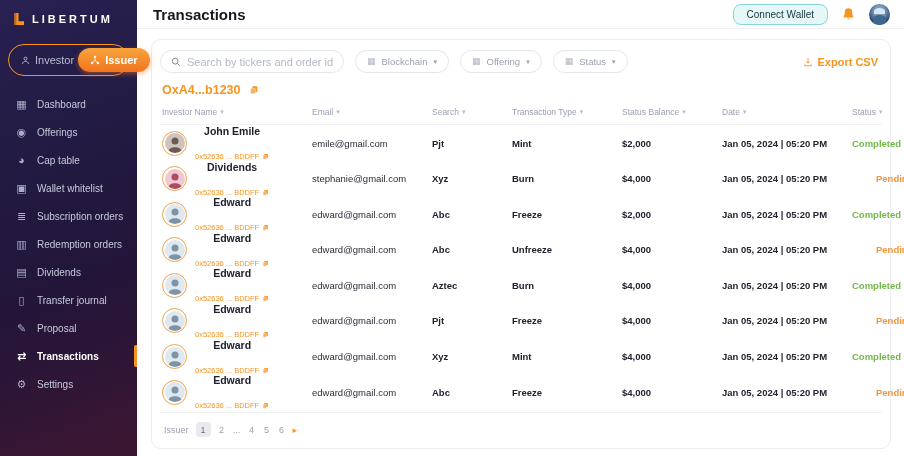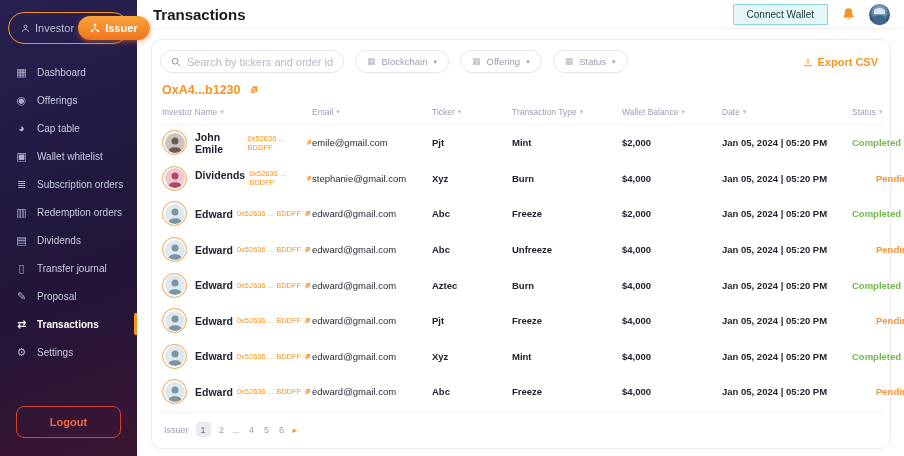--- a/index.html
+++ b/index.html
@@ -31,21 +31,21 @@
   .logout-btn { margin:10px 16px 18px 16px; padding:9px 0; text-align:center;
     border:1px solid #d6402d; border-radius:8px; background:transparent;
     color:#f4683c; font-size:11px; font-weight:600; cursor:pointer; }
 
   
   .main { flex:1; display:flex; flex-direction:column; background:#fff; min-width:0; }
   .main-header { height:29px; flex:0 0 29px; display:flex; align-items:center;
     padding:0 14px 0 16px; border-bottom:1px solid #f0f0f3; }
   .page-title { font-size:15px; font-weight:700; color:#17181f; }
   .header-right { margin-left:auto; display:flex; align-items:center; gap:13px; }
-  .connect-wallet { background:#e6f7f7; border:1px solid #8ad5d5; border-radius:1px;
+  .connect-wallet { background:#e6f7f7; border:1px solid #8ad5d5; border-radius:8px;
     font-size:10px; color:#19343a; padding:4px 13px; cursor:pointer; font-weight:400; }
   .bell { width:15px; height:15px; cursor:pointer; }
   .top-avatar { width:21px; height:21px; border-radius:50%; overflow:hidden; cursor:pointer;
     background:radial-gradient(circle at 50% 35%, #7d9dc0 0 30%, #27436b 70%); position:relative; }
   .top-avatar::after { content:""; position:absolute; left:5px; top:4px; width:11px; height:6px;
     background:#d8e4ee; border-radius:50% 50% 0 0; }
   .top-avatar::before { content:""; position:absolute; left:4px; top:11px; width:13px; height:10px;
     background:#3f6591; border-radius:45% 45% 0 0; }
 
   
@@ -76,21 +76,21 @@
     border-bottom:1px solid #f1f1f4; }
   .th { display:flex; align-items:center; gap:3px; }
   .sort-caret { font-size:7px; color:#b9bdca; }
   .tbody { flex:1; min-height:0; }
   .trow { height:35.6px; }
   .name-cell { display:flex; align-items:center; gap:8px; }
   .avatar { width:25px; height:25px; flex:0 0 25px; border:1px solid #f2a24a; border-radius:50%;
     padding:1.5px; }
   .avatar .av-inner { width:100%; height:100%; border-radius:50%; overflow:hidden; display:block; }
   .avatar svg { display:block; width:100%; height:100%; }
-  .name-wrap { display:flex; gap:4px; }
+  .name-wrap { display:flex; flex-direction:column; gap:15px;text-align:center; }
   .inv-name { font-size:10.5px; font-weight:700; color:#20222e; }
   .inv-wallet { font-size:7.5px; color:#f7941e; display:flex; align-items:center; gap:3px; cursor:pointer; }
   .cell-email { font-size:9.5px; color:#2a2c38; }
   .cell-ticker,.cell-type,.cell-balance { font-size:9.5px; font-weight:700; color:#20222e; }
   .cell-date { font-size:9.5px; color:#23252f; font-weight:600; }
   .cell-status { font-size:9.5px; font-weight:600; }
   .cell-status.completed { color:#74b74a; }
   .cell-status.pending { color:#f2953c;padding-left:24px; }
 
   
@@ -102,20 +102,29 @@
   .page.active { background:#e9eaee; border-radius:4px; width:15px; height:15px;
     display:flex; align-items:center; justify-content:center; color:#6b6f7e; }
   .next-arrow { color:#f7941e; font-size:9px; cursor:pointer; }
 </style>
 </head>
 <body>
 
 <div class="app">
 
   <aside class="sidebar">
+    <div class="logo-row">
+      <span class="logo-mark">
+        <svg viewBox="0 0 14 14" width="14" height="14">
+            <path d="M2.5 1h4v8.2h5.5V13H2.5z" fill="#F7941E"></path>
+            <path d="M2.5 1h2v12h-2z" fill="#c96a12"></path>
+          </svg>
+      </span>
+      <span class="brand-name">LIBERTUM</span>
+    </div>
 
     <div class="toggle-wrap">
       <span class="toggle-option inactive">
         <svg width="9" height="9" viewBox="0 0 24 24">
             <circle cx="12" cy="7" r="4" fill="none" stroke="#b9bdd0" stroke-width="2.4"></circle>
             <path d="M4 21c0-4.5 4-6.5 8-6.5s8 2 8 6.5" fill="none" stroke="#b9bdd0" stroke-width="2.4"></path>
           </svg>
         <span>Investor</span>
       </span>
       <span class="toggle-option active">
@@ -169,21 +178,20 @@
         <div class="nav-item active">
           <span class="nav-icon">⇄</span>
           <span class="nav-label">Transactions</span>
         </div>
         <div class="nav-item">
           <span class="nav-icon">⚙</span>
           <span class="nav-label">Settings</span>
         </div>
       </nav>
 
-    <button class="logout-btn">Logout</button>
   </aside>
 
   <main class="main">
     <div class="main-header">
       <span class="page-title">Transactions</span>
       <div class="header-right">
         <button class="connect-wallet">Connect Wallet</button>
         <svg class="bell" viewBox="0 0 24 24">
             <path d="M12 2a6 6 0 0 0-6 6v3.6L4.4 14.8A1.2 1.2 0 0 0 5.5 16.6h13a1.2 1.2 0 0 0 1.1-1.8L18 11.6V8a6 6 0 0 0-6-6z" fill="#F7941E"></path>
             <path d="M9.8 18.5a2.3 2.3 0 0 0 4.4 0z" fill="#F7941E"></path>
@@ -241,29 +249,29 @@
       <div class="grid-row thead">
           <div class="th">
             <span>Investor Name</span>
             <span class="sort-caret">▾</span>
           </div>
           <div class="th">
             <span>Email</span>
             <span class="sort-caret">▾</span>
           </div>
           <div class="th">
-            <span>Ticker</span>
+            <span>Search</span>
             <span class="sort-caret">▾</span>
           </div>
           <div class="th">
             <span>Transaction Type</span>
             <span class="sort-caret">▾</span>
           </div>
           <div class="th">
-            <span>Wallet Balance</span>
+            <span>Status Balance</span>
             <span class="sort-caret">▾</span>
           </div>
           <div class="th">
             <span>Date</span>
             <span class="sort-caret">▾</span>
           </div>
           <div class="th">
             <span>Status</span>
             <span class="sort-caret">▾</span>
           </div>

